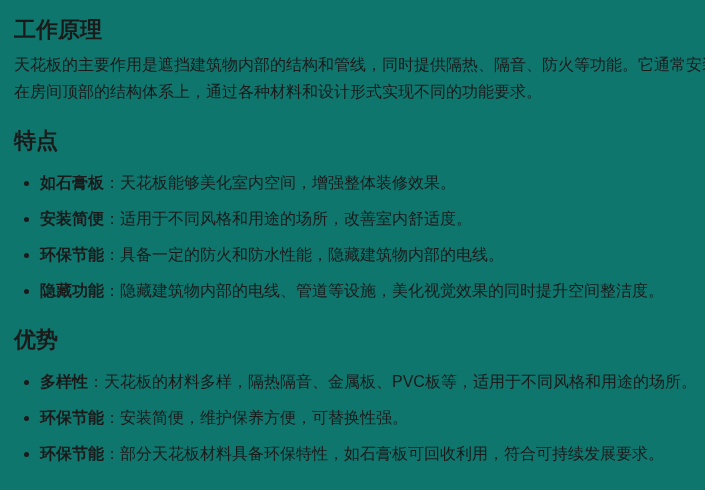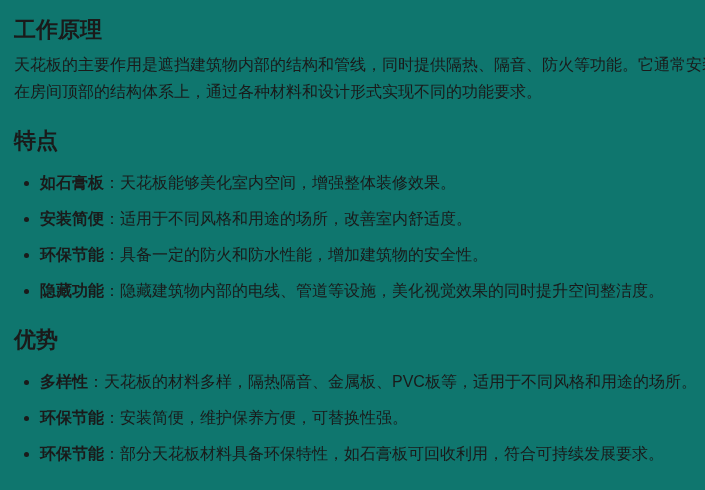--- a/index.html
+++ b/index.html
@@ -68,21 +68,21 @@
     <h2>特点</h2>
 
     <ul>
       <li>
         <strong>如石膏板</strong><span>：天花板能够美化室内空间，增强整体装修效果。</span>
       </li>
       <li>
         <strong>安装简便</strong><span>：适用于不同风格和用途的场所，改善室内舒适度。</span>
       </li>
       <li>
-        <strong>环保节能</strong><span>：具备一定的防火和防水性能，增加建筑物的安全性。</span>
+        <strong>环保节能</strong><span>：具备一定的防火和防水性能，隐藏建筑物内部的电线。</span>
       </li>
       <li>
         <strong>隐藏功能</strong><span>：隐藏建筑物内部的电线、管道等设施，美化视觉效果的同时提升空间整洁度。</span>
       </li>
     </ul>
 
     <h2>优势</h2>
 
     <ul>
       <li>

